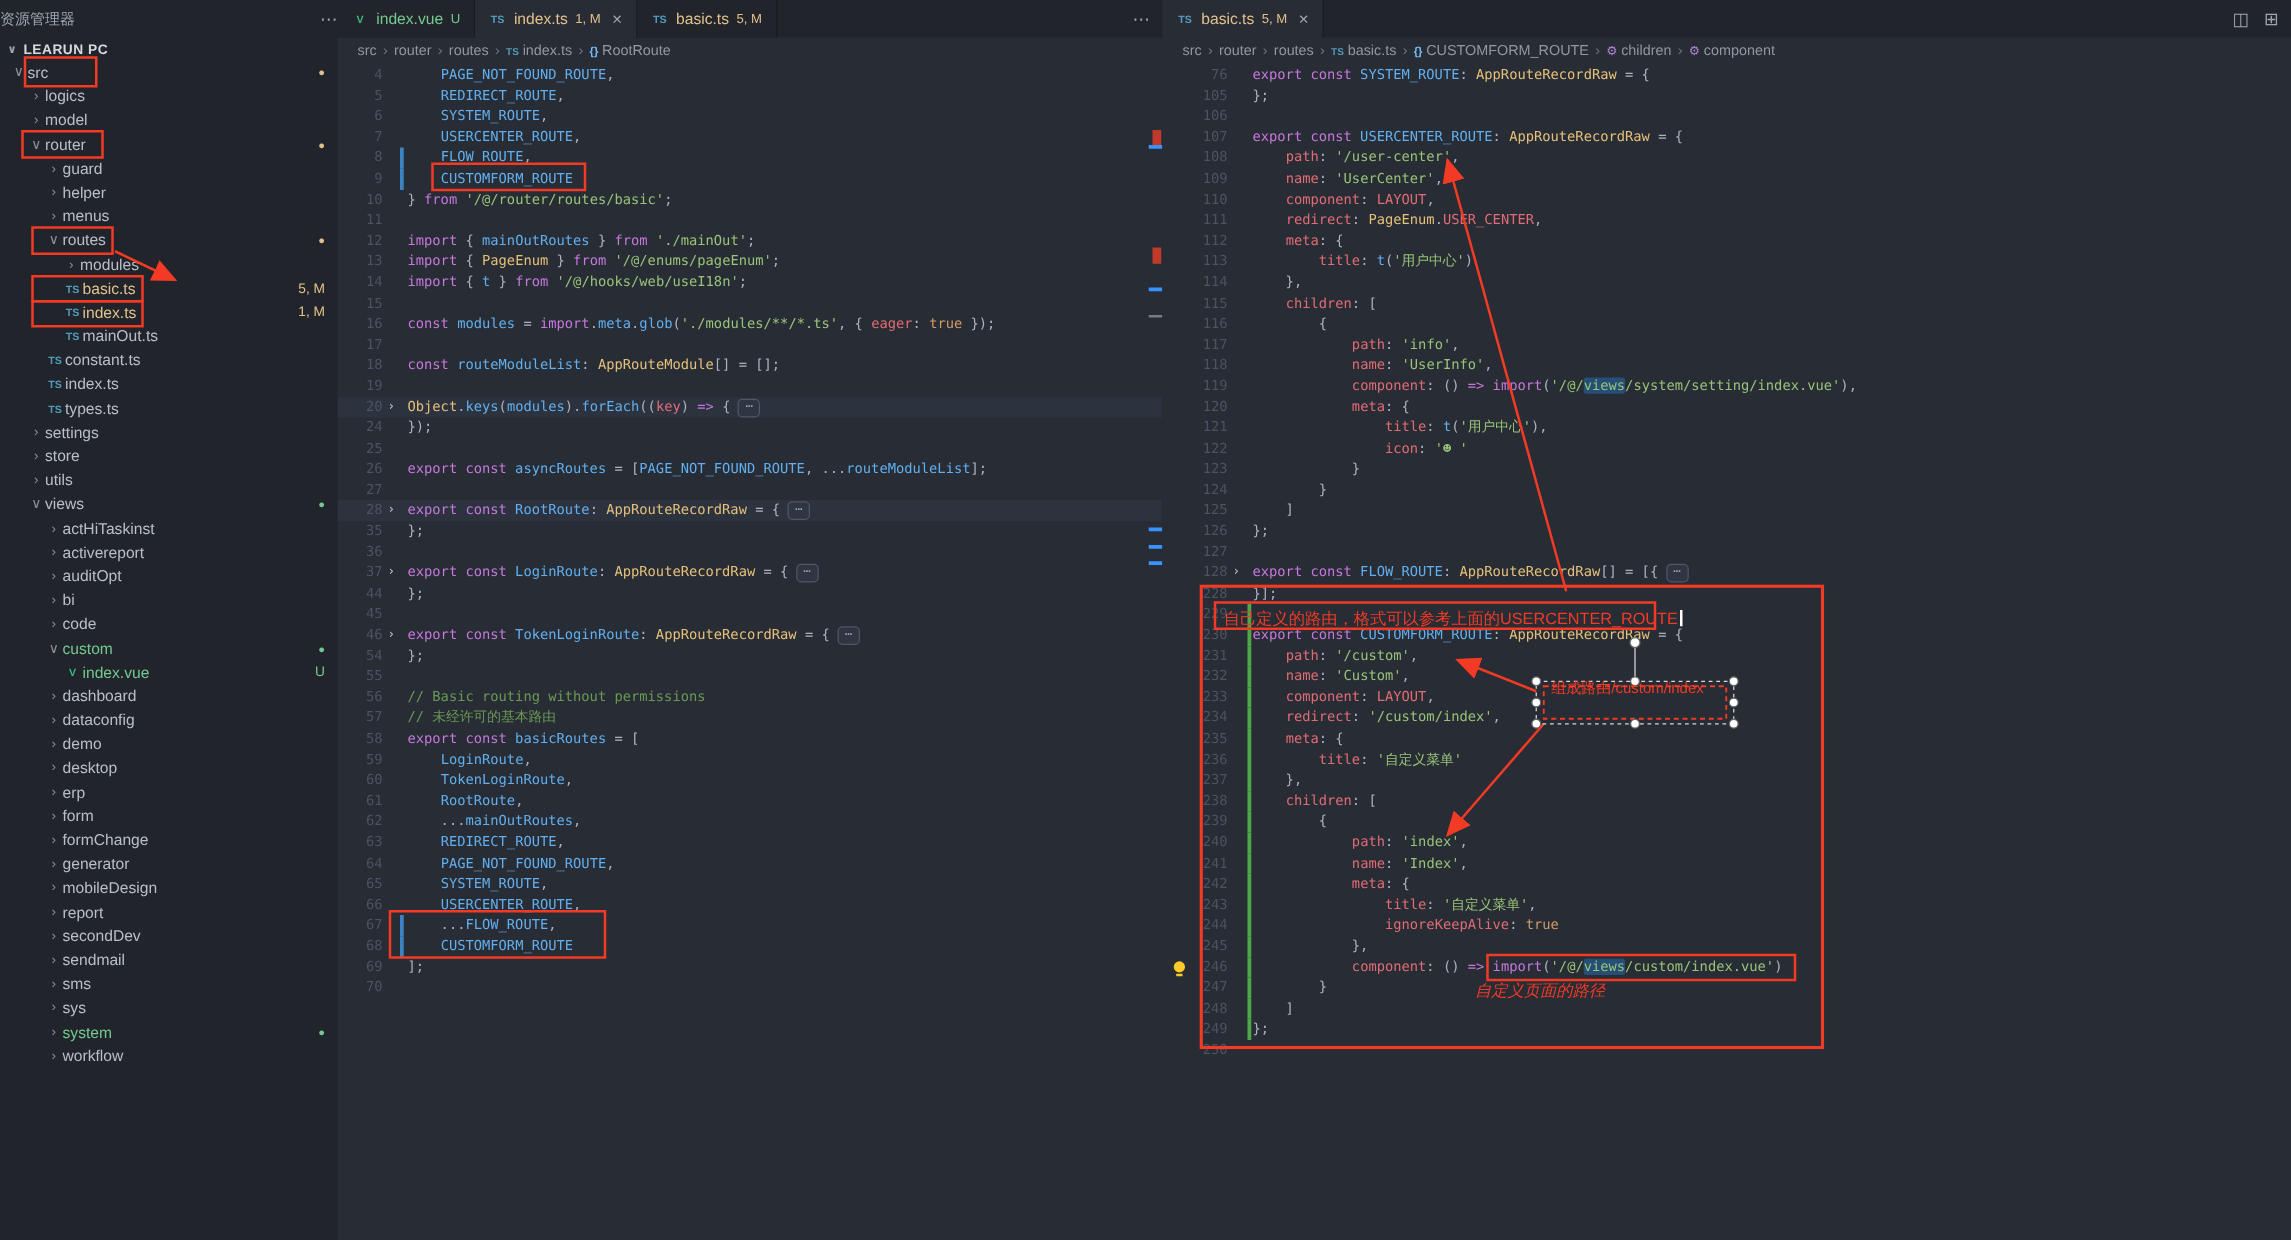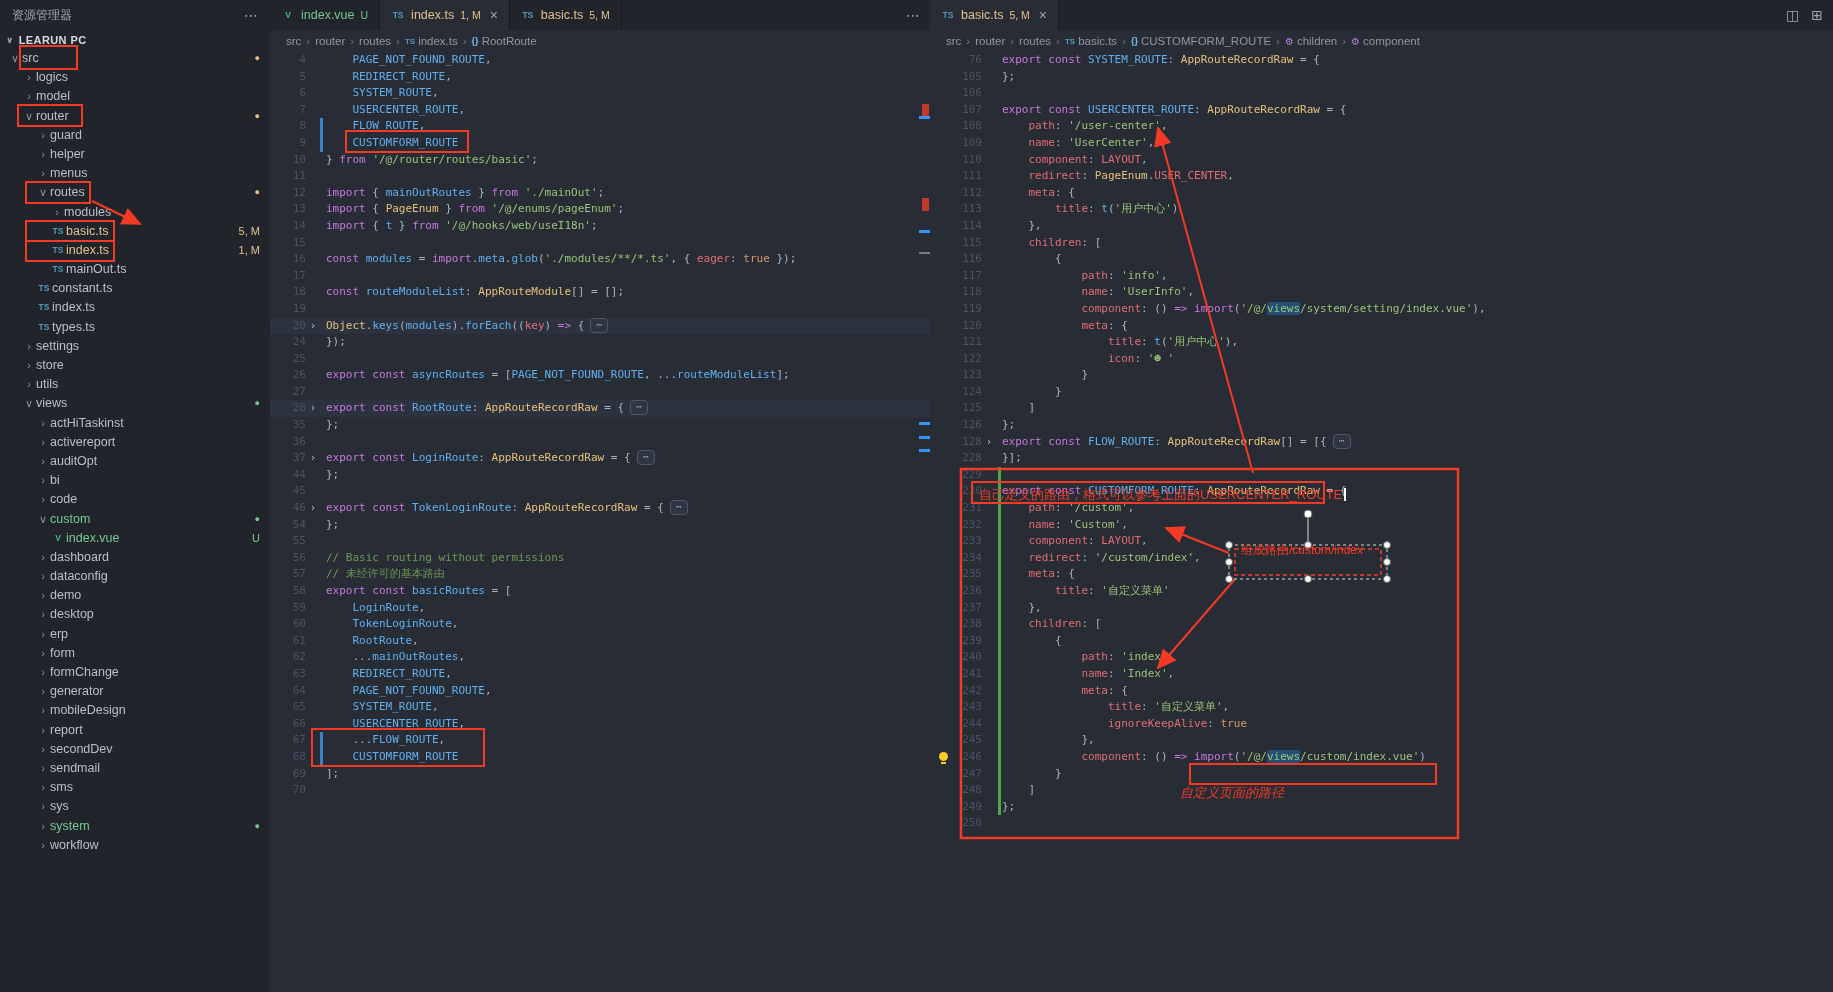--- a/index.html
+++ b/index.html
@@ -1,20 +1,20 @@
 <!DOCTYPE html>
 <html><head>
 <meta charset="utf-8">
 <style>
   html,body{margin:0;padding:0;background:#17191e;}
   #app{position:relative;width:1833px;height:992px;background:#21252b;overflow:hidden;
        font-family:"Liberation Sans","DejaVu Sans",sans-serif;color:#abb2bf;}
   
   #sidebar{position:absolute;left:0;top:0;width:270px;height:992px;background:#21252b;border-right:1px solid #181a1f;}
-  .sb-header{height:30px;display:flex;align-items:center;justify-content:space-between;padding:0 12px;
+  .sb-header{height:30px;display:flex;align-items:center;justify-content:space-between;padding:0 0;
              font-size:12px;color:#9da5b4;}
   .sb-more{color:#9da5b4;font-size:14px;cursor:pointer;}
   .sb-section{height:19px;display:flex;align-items:center;gap:5px;padding:0 6px;font-size:11px;font-weight:bold;
               letter-spacing:.4px;color:#d7dae0;}
   .sb-section .chev{font-size:9px;color:#9da5b4;}
   #tree{position:absolute;top:49px;left:0;right:0;bottom:0;overflow:hidden;}
   .trow{position:relative;height:19.2px;line-height:19.2px;font-size:12.5px;color:#b8bfc9;display:flex;align-items:center;cursor:pointer;}
   .trow .chev{width:14px;flex:0 0 auto;color:#8a919d;font-size:11px;text-align:center;}
   .ficon{flex:0 0 auto;width:16px;font-size:8.5px;font-weight:bold;text-align:center;}
   .ficon.ts{color:#519aba;}
@@ -440,20 +440,21 @@
         <div class="crow"><span class="ln">117</span><span class="fold"></span><span class="ctext"><span class="c-pu">            </span><span class="c-pr">path</span><span class="c-pu">: </span><span class="c-st">'info'</span><span class="c-pu">,</span></span></div>
         <div class="crow"><span class="ln">118</span><span class="fold"></span><span class="ctext"><span class="c-pu">            </span><span class="c-pr">name</span><span class="c-pu">: </span><span class="c-st">'UserInfo'</span><span class="c-pu">,</span></span></div>
         <div class="crow"><span class="ln">119</span><span class="fold"></span><span class="ctext"><span class="c-pu">            </span><span class="c-pr">component</span><span class="c-pu">: () </span><span class="c-kw">=&gt; </span><span class="c-kw">import</span><span class="c-pu">(</span><span class="c-st">'/@/</span><span class="c-hs">views</span><span class="c-st">/system/setting/index.vue'</span><span class="c-pu">),</span></span></div>
         <div class="crow"><span class="ln">120</span><span class="fold"></span><span class="ctext"><span class="c-pu">            </span><span class="c-pr">meta</span><span class="c-pu">: {</span></span></div>
         <div class="crow"><span class="ln">121</span><span class="fold"></span><span class="ctext"><span class="c-pu">                </span><span class="c-pr">title</span><span class="c-pu">: </span><span class="c-fn">t</span><span class="c-pu">(</span><span class="c-st">'用户中心'</span><span class="c-pu">),</span></span></div>
         <div class="crow"><span class="ln">122</span><span class="fold"></span><span class="ctext"><span class="c-pu">                </span><span class="c-pr">icon</span><span class="c-pu">: </span><span class="c-st">'☻ '</span></span></div>
         <div class="crow"><span class="ln">123</span><span class="fold"></span><span class="ctext"><span class="c-pu">            }</span></span></div>
         <div class="crow"><span class="ln">124</span><span class="fold"></span><span class="ctext"><span class="c-pu">        }</span></span></div>
         <div class="crow"><span class="ln">125</span><span class="fold"></span><span class="ctext"><span class="c-pu">    ]</span></span></div>
         <div class="crow"><span class="ln">126</span><span class="fold"></span><span class="ctext"><span class="c-pu">};</span></span></div>
+        <div class="crow"><span class="ln">127</span><span class="fold"></span><span class="ctext"></span></div>
         <div class="crow"><span class="ln">128</span><span class="fold">›</span><span class="ctext"><span class="c-kw">export const </span><span class="c-id">FLOW_ROUTE</span><span class="c-pu">: </span><span class="c-ty">AppRouteRecordRaw</span><span class="c-pu">[] = [{</span><span class="fd">⋯</span></span></div>
         <div class="crow"><span class="ln">228</span><span class="fold"></span><span class="ctext"><span class="c-pu">}];</span></span></div>
         <div class="crow"><span class="gbar g-add"></span><span class="ln">229</span><span class="fold"></span><span class="ctext"></span></div>
         <div class="crow"><span class="gbar g-add"></span><span class="ln">230</span><span class="fold"></span><span class="ctext"><span class="c-kw">export const </span><span class="c-id">CUSTOMFORM_ROUTE</span><span class="c-pu">: </span><span class="c-ty">AppRouteRecordRaw</span><span class="c-pu"> = {</span></span></div>
         <div class="crow"><span class="gbar g-add"></span><span class="ln">231</span><span class="fold"></span><span class="ctext"><span class="c-pu">    </span><span class="c-pr">path</span><span class="c-pu">: </span><span class="c-st">'/custom'</span><span class="c-pu">,</span></span></div>
         <div class="crow"><span class="gbar g-add"></span><span class="ln">232</span><span class="fold"></span><span class="ctext"><span class="c-pu">    </span><span class="c-pr">name</span><span class="c-pu">: </span><span class="c-st">'Custom'</span><span class="c-pu">,</span></span></div>
         <div class="crow"><span class="gbar g-add"></span><span class="ln">233</span><span class="fold"></span><span class="ctext"><span class="c-pu">    </span><span class="c-pr">component</span><span class="c-pu">: </span><span class="c-pr">LAYOUT</span><span class="c-pu">,</span></span></div>
         <div class="crow"><span class="gbar g-add"></span><span class="ln">234</span><span class="fold"></span><span class="ctext"><span class="c-pu">    </span><span class="c-pr">redirect</span><span class="c-pu">: </span><span class="c-st">'/custom/index'</span><span class="c-pu">,</span></span></div>
         <div class="crow"><span class="gbar g-add"></span><span class="ln">235</span><span class="fold"></span><span class="ctext"><span class="c-pu">    </span><span class="c-pr">meta</span><span class="c-pu">: {</span></span></div>
         <div class="crow"><span class="gbar g-add"></span><span class="ln">236</span><span class="fold"></span><span class="ctext"><span class="c-pu">        </span><span class="c-pr">title</span><span class="c-pu">: </span><span class="c-st">'自定义菜单'</span></span></div>

